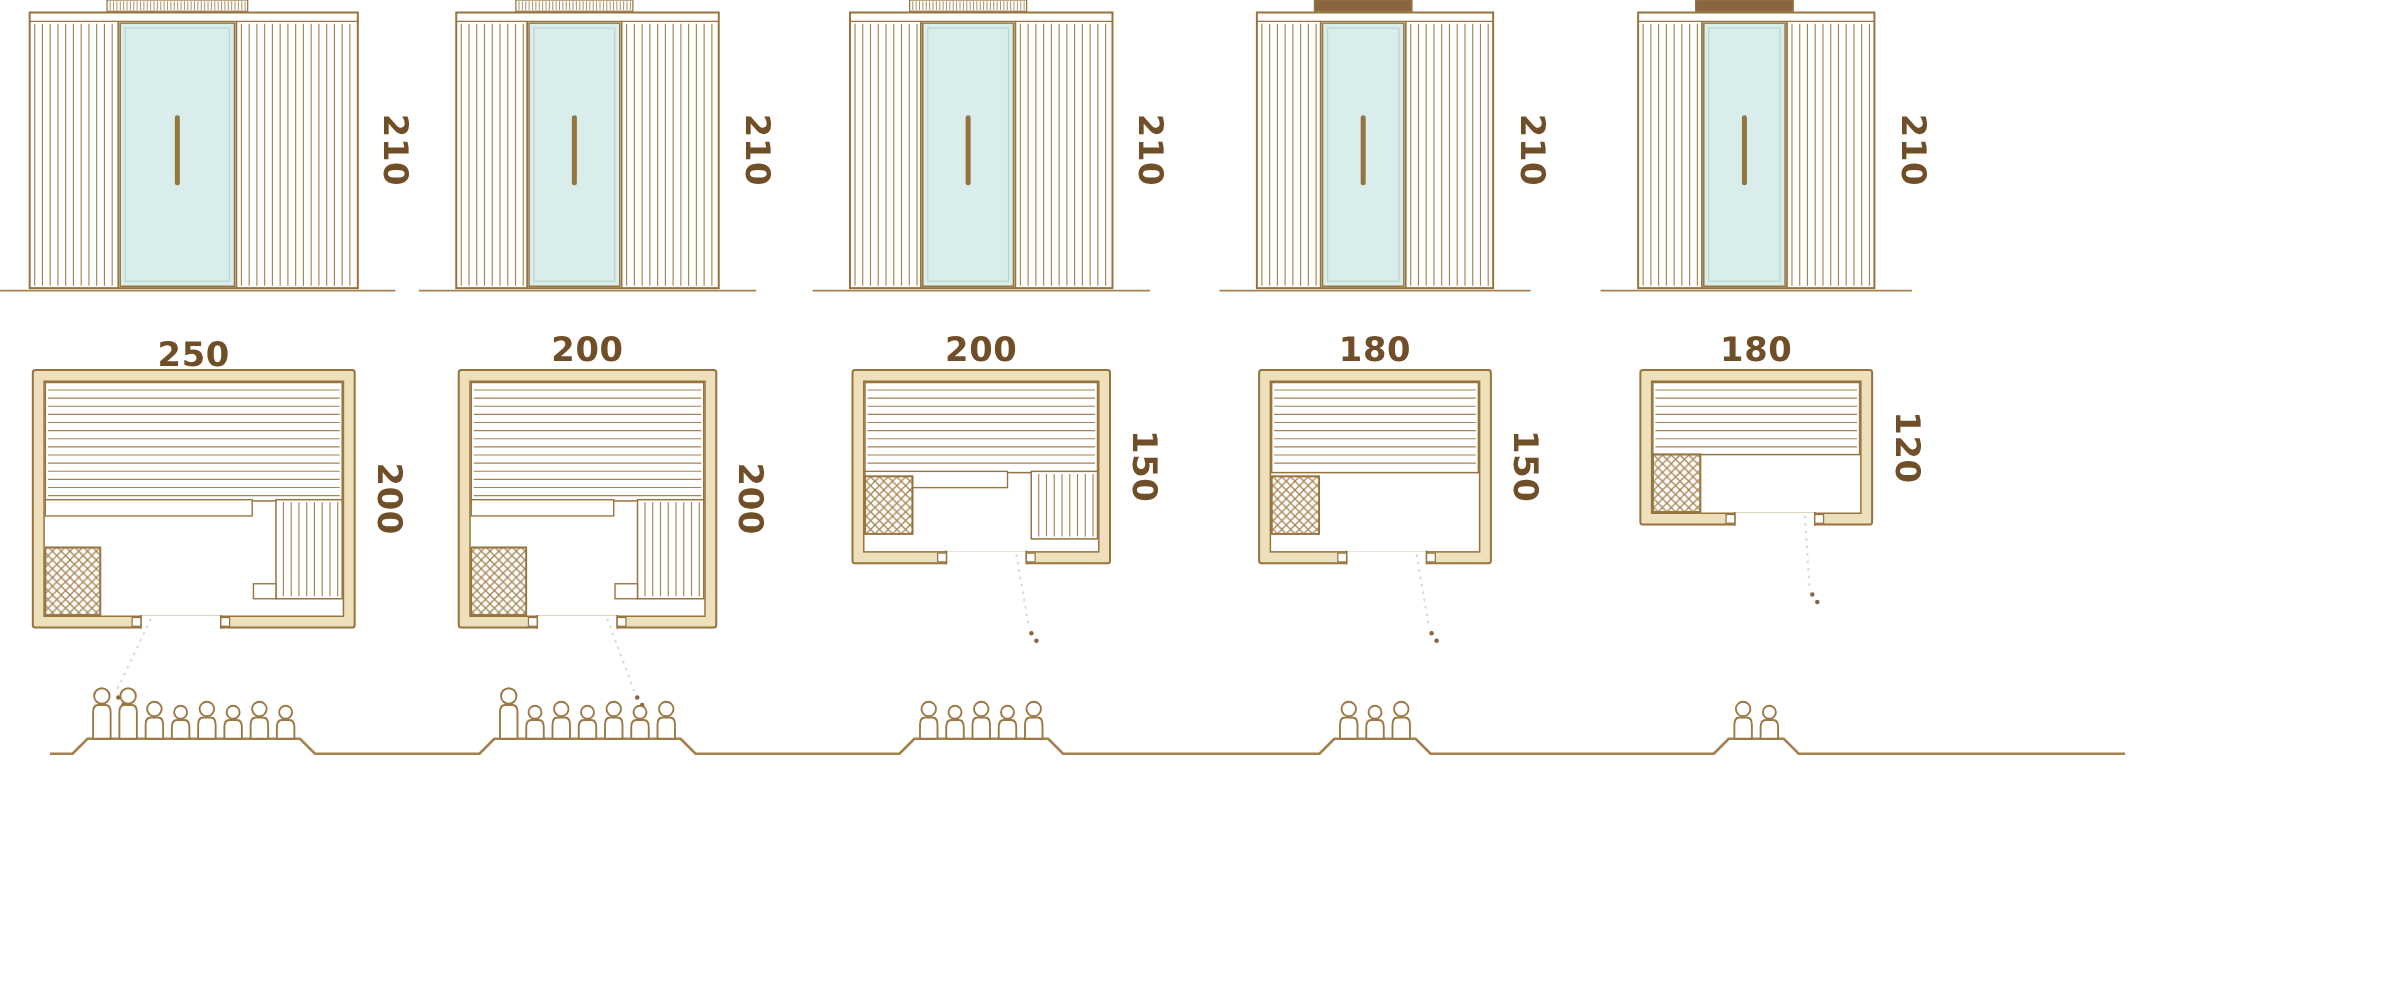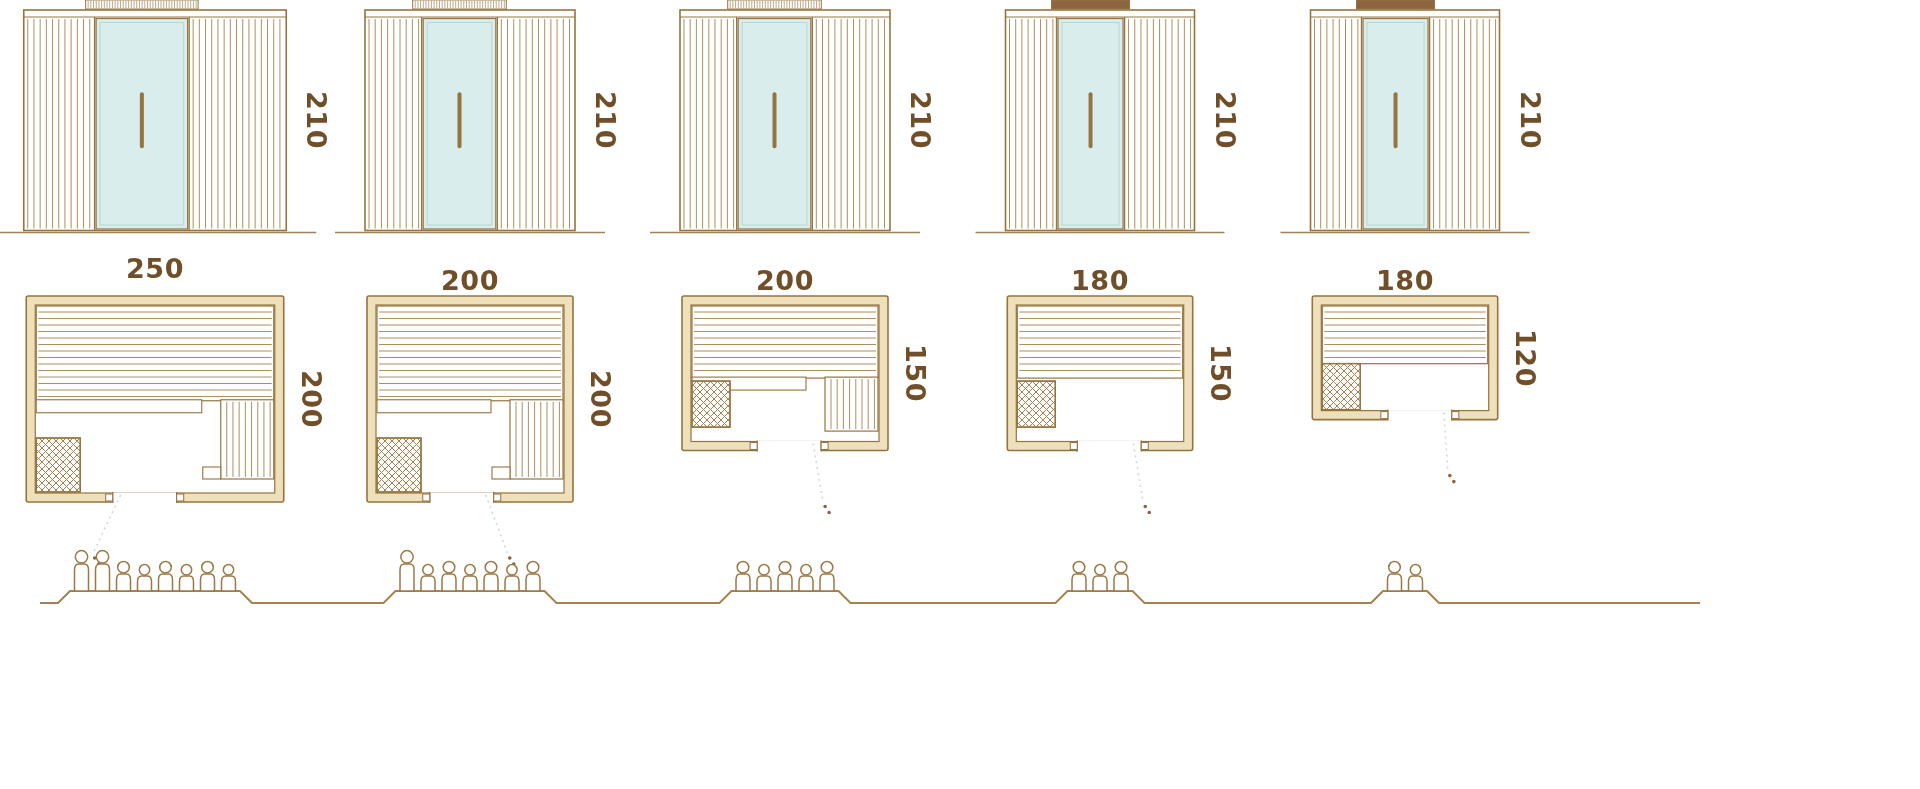--- a/index.html
+++ b/index.html
@@ -481,21 +481,21 @@
       <circle cx="1449.8319999999999" cy="475.6" r="1.8" fill="#8a6540"></circle>
       <circle cx="1453.8319999999999" cy="481.6" r="1.8" fill="#8a6540"></circle>
       <path d="M 1387.5 591 L 1387.5 580 Q 1387.5 574 1391.5 574 L 1397.5 574 Q 1401.5 574 1401.5 580 L 1401.5 591 Z" fill="#fff" stroke="#9c7844" stroke-width="1.5"></path>
       <circle cx="1394.5" cy="567.2" r="5.8" fill="#fff" stroke="#9c7844" stroke-width="1.5"></circle>
       <path d="M 1408.5 591 L 1408.5 582 Q 1408.5 576 1412.5 576 L 1418.5 576 Q 1422.5 576 1422.5 582 L 1422.5 591 Z" fill="#fff" stroke="#9c7844" stroke-width="1.5"></path>
       <circle cx="1415.5" cy="569.8" r="5.2" fill="#fff" stroke="#9c7844" stroke-width="1.5"></circle>
     </svg>
 
   <div>
     <span class="dim rot" style="left: 316.25px; top: 120.25px;">210</span>
-    <span class="dim" style="left: 155px; top: 268px;">250</span>
+    <span class="dim" style="left: 155px; top: 284px;">250</span>
     <span class="dim rot" style="left: 310.75px; top: 399px;">200</span>
 
     <span class="dim rot" style="left: 605px; top: 120.25px;">210</span>
     <span class="dim" style="left: 470px; top: 280px;">200</span>
     <span class="dim rot" style="left: 600px; top: 399px;">200</span>
 
     <span class="dim rot" style="left: 920px; top: 120.25px;">210</span>
     <span class="dim" style="left: 785px; top: 280px;">200</span>
     <span class="dim rot" style="left: 915px; top: 373.25px;">150</span>
 

